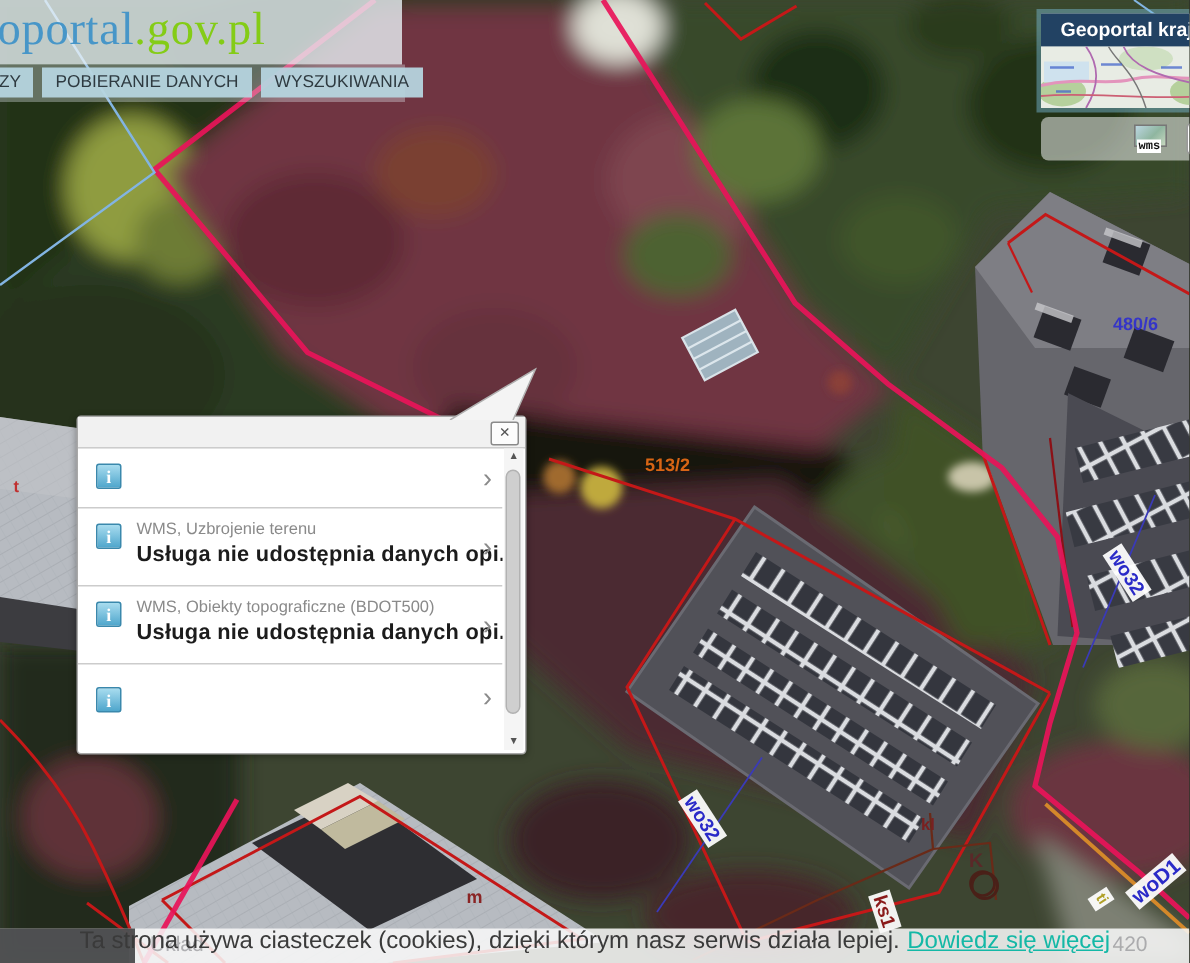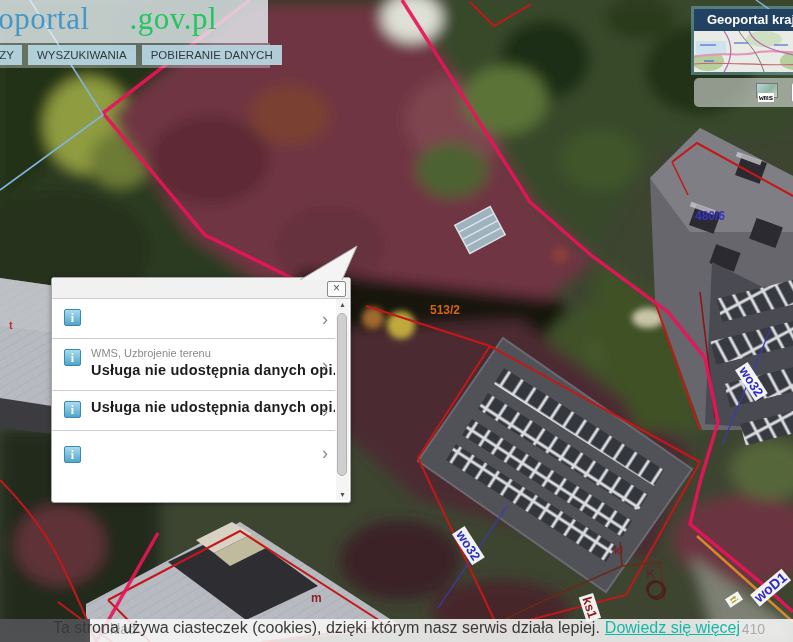--- a/index.html
+++ b/index.html
@@ -15,21 +15,21 @@
     white-space:nowrap;}
 
   
   .logo-panel{position:absolute;left:0;top:0;width:268px;height:43px;
     background:rgba(233,241,245,.8);z-index:10;}
   .menu-strip{position:absolute;left:0;top:43px;width:270px;height:25px;
     background:rgba(225,235,240,.35);z-index:10;}
   .logo{position:absolute;left:-16px;top:1px;z-index:11;
     font-family:"Liberation Serif",serif;font-size:31px;letter-spacing:.5px;}
   .logo .blue{color:#4796c8;}
-  .logo .gray{color:#22c55e;margin-left:40px;}
+  .logo .gray{color:#84cc16;}
   .menu{position:absolute;left:-40px;top:45px;display:flex;gap:6px;z-index:11;}
   .menu-btn{background:rgba(182,212,223,.94);color:#2e3a40;font-size:11.5px;
     padding:4px 9px;border:0;font-family:inherit;cursor:pointer;white-space:nowrap;}
   .menu-btn.cut{width:62px;text-align:right;padding-right:8px;}
 
   
   .mini-panel{position:absolute;left:694px;top:9px;width:110px;height:63px;z-index:20;
     box-shadow:0 0 0 3px rgba(125,190,222,.45);background:#e8ece4;}
   .mini-header{height:22px;background:rgba(23,57,92,.95);color:#fff;
     font-size:13px;font-weight:bold;line-height:22px;padding-left:13px;white-space:nowrap;}
@@ -219,42 +219,42 @@
       <path d="M697,536 L793,622" stroke="#d4882a" stroke-width="2.5"></path>
       <path d="M30,0 L103,115 L0,190" stroke="#82b4e2" stroke-width="1.6"></path>
       <path d="M756,0 L793,26" stroke="#82b4e2" stroke-width="1.4"></path>
       <path d="M770,330 L722,445" stroke="#3a3ab8" stroke-width="1.2"></path>
       <path d="M508,505 L438,608" stroke="#3a3ab8" stroke-width="1.2"></path>
       <path d="M620,542 L622,566 L545,600 L462,640 M622,566 L660,562 L664,600" stroke="#6a2a18" stroke-width="1.5"></path>
       <circle cx="655" cy="589" r="8" stroke="#4a2018" stroke-width="1.8"></circle>
     </g>
   </svg>
 
-  <div class="plain-label" style="left:695px;top:209px;color:#3535c8;">480/6</div>
+  <div class="plain-label" style="left:742px;top:209px;color:#3535c8;">480/6</div>
   <div class="plain-label" style="left:430px;top:303px;color:#f97316;opacity:.85;">513/2</div>
   <div class="chip" style="left:733px;top:374px;transform:rotate(57deg);">wo32</div>
   <div class="chip" style="left:450px;top:538px;transform:rotate(57deg);">wo32</div>
   <div class="chip" style="left:577px;top:600px;transform:rotate(72deg);color:#8a1a1a;">ks1</div>
   <div class="chip" style="left:750px;top:580px;transform:rotate(-40deg);font-size:14px;">woD1</div>
   <div class="chip" style="left:729px;top:592px;transform:rotate(57deg);font-size:10px;color:#b0a028;">ti</div>
   <div class="plain-label" style="left:614px;top:544px;color:#7a2020;font-size:11px;">kl</div>
   <div class="plain-label" style="left:646px;top:566px;color:#5a2828;font-size:13px;">K</div>
   <div class="k-circle"></div>
   <div class="plain-label" style="left:311px;top:591px;color:#8a2424;">m</div>
   <div class="plain-label" style="left:9px;top:319px;color:#c03030;font-size:11px;">t</div>
 
   <div class="logo-panel"></div>
   <div class="menu-strip"></div>
   <div class="logo">
     <span class="blue">eoportal</span><span class="gray">.gov.pl</span>
   </div>
   <div class="menu">
     <button class="menu-btn cut">IZY</button>
+    <button class="menu-btn">POBIERANIE DANYCH</button>
     <button class="menu-btn">WYSZUKIWANIA</button>
-    <button class="menu-btn">POBIERANIE DANYCH</button>
   </div>
 
   <div class="mini-panel">
     <div class="mini-header">Geoportal kraj</div>
     <svg class="mini-map" width="110" height="41" viewBox="0 0 110 41">
       <rect width="110" height="41" fill="#e8ece4"></rect>
       <ellipse cx="14" cy="30" rx="16" ry="10" fill="#b5d09c"></ellipse>
       <ellipse cx="70" cy="8" rx="18" ry="8" fill="#cfe0c2"></ellipse>
       <ellipse cx="100" cy="30" rx="14" ry="9" fill="#b5d09c"></ellipse>
       <rect x="2" y="10" width="30" height="14" fill="#cfe2ee"></rect>
@@ -309,20 +309,21 @@
             <div class="row-value">Usługa nie udostępnia danych opi...</div>
           </div>
         </div>
         <div class="chevron">›</div>
       </div>
 
       <div class="info-row">
         <div class="row-flex">
           <div class="info-icon">i</div>
           <div>
+            <div class="row-label">WMS, Obiekty topograficzne (BDOT500)</div>
             <div class="row-value">Usługa nie udostępnia danych opi...</div>
           </div>
         </div>
         <div class="chevron">›</div>
       </div>
 
       <div class="info-row" style="padding-top:13px;">
         <div class="row-flex">
           <div class="info-icon">i</div>
         </div>
@@ -333,19 +334,19 @@
     <div class="scrollbar">
       <div class="sb-arrow">▲</div>
       <div class="sb-thumb"></div>
       <div class="sb-arrow down">▼</div>
     </div>
   </div>
 
   <div class="cookie-bg"></div>
   <div class="cookie-dark"></div>
   <div class="status-faint" style="left:100px;">Układ</div>
-  <div class="status-faint" style="right:28px;">410</div>
+  <div class="status-faint" style="right:28px;">420</div>
   <div class="cookie-row">
     <span>Ta strona używa ciasteczek (cookies), dzięki którym nasz serwis działa lepiej.</span>
     <a>Dowiedz się więcej</a>
   </div>
 
 </div>
 
 </body></html>

